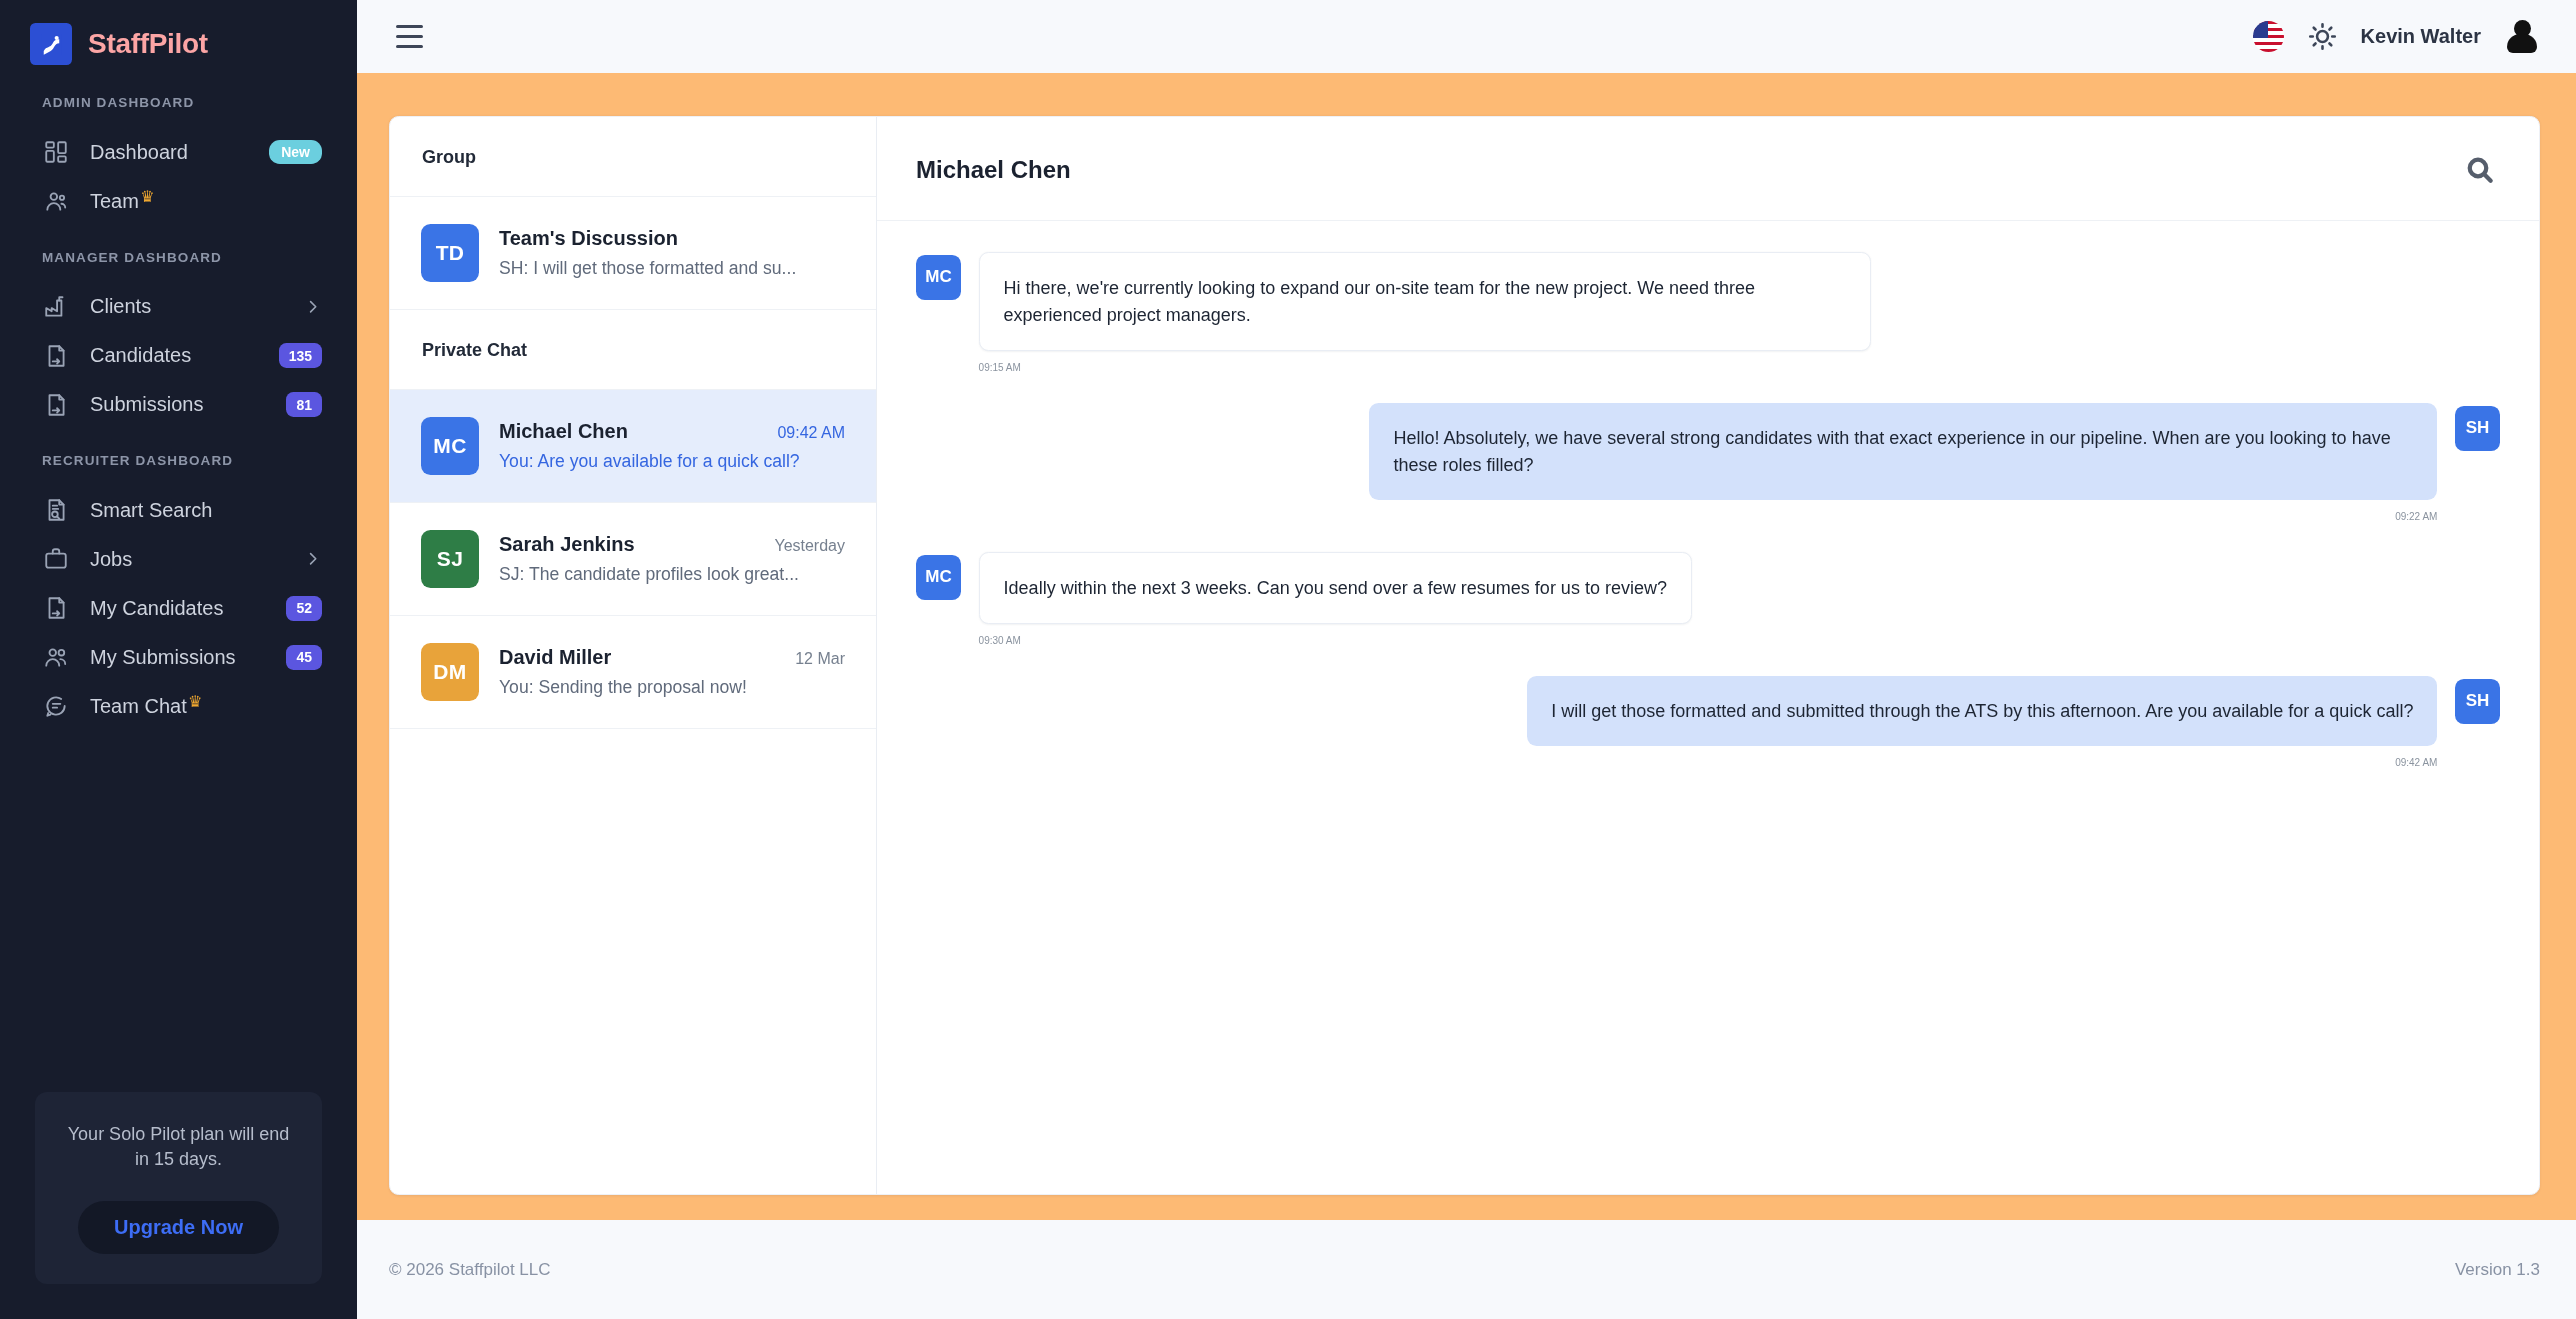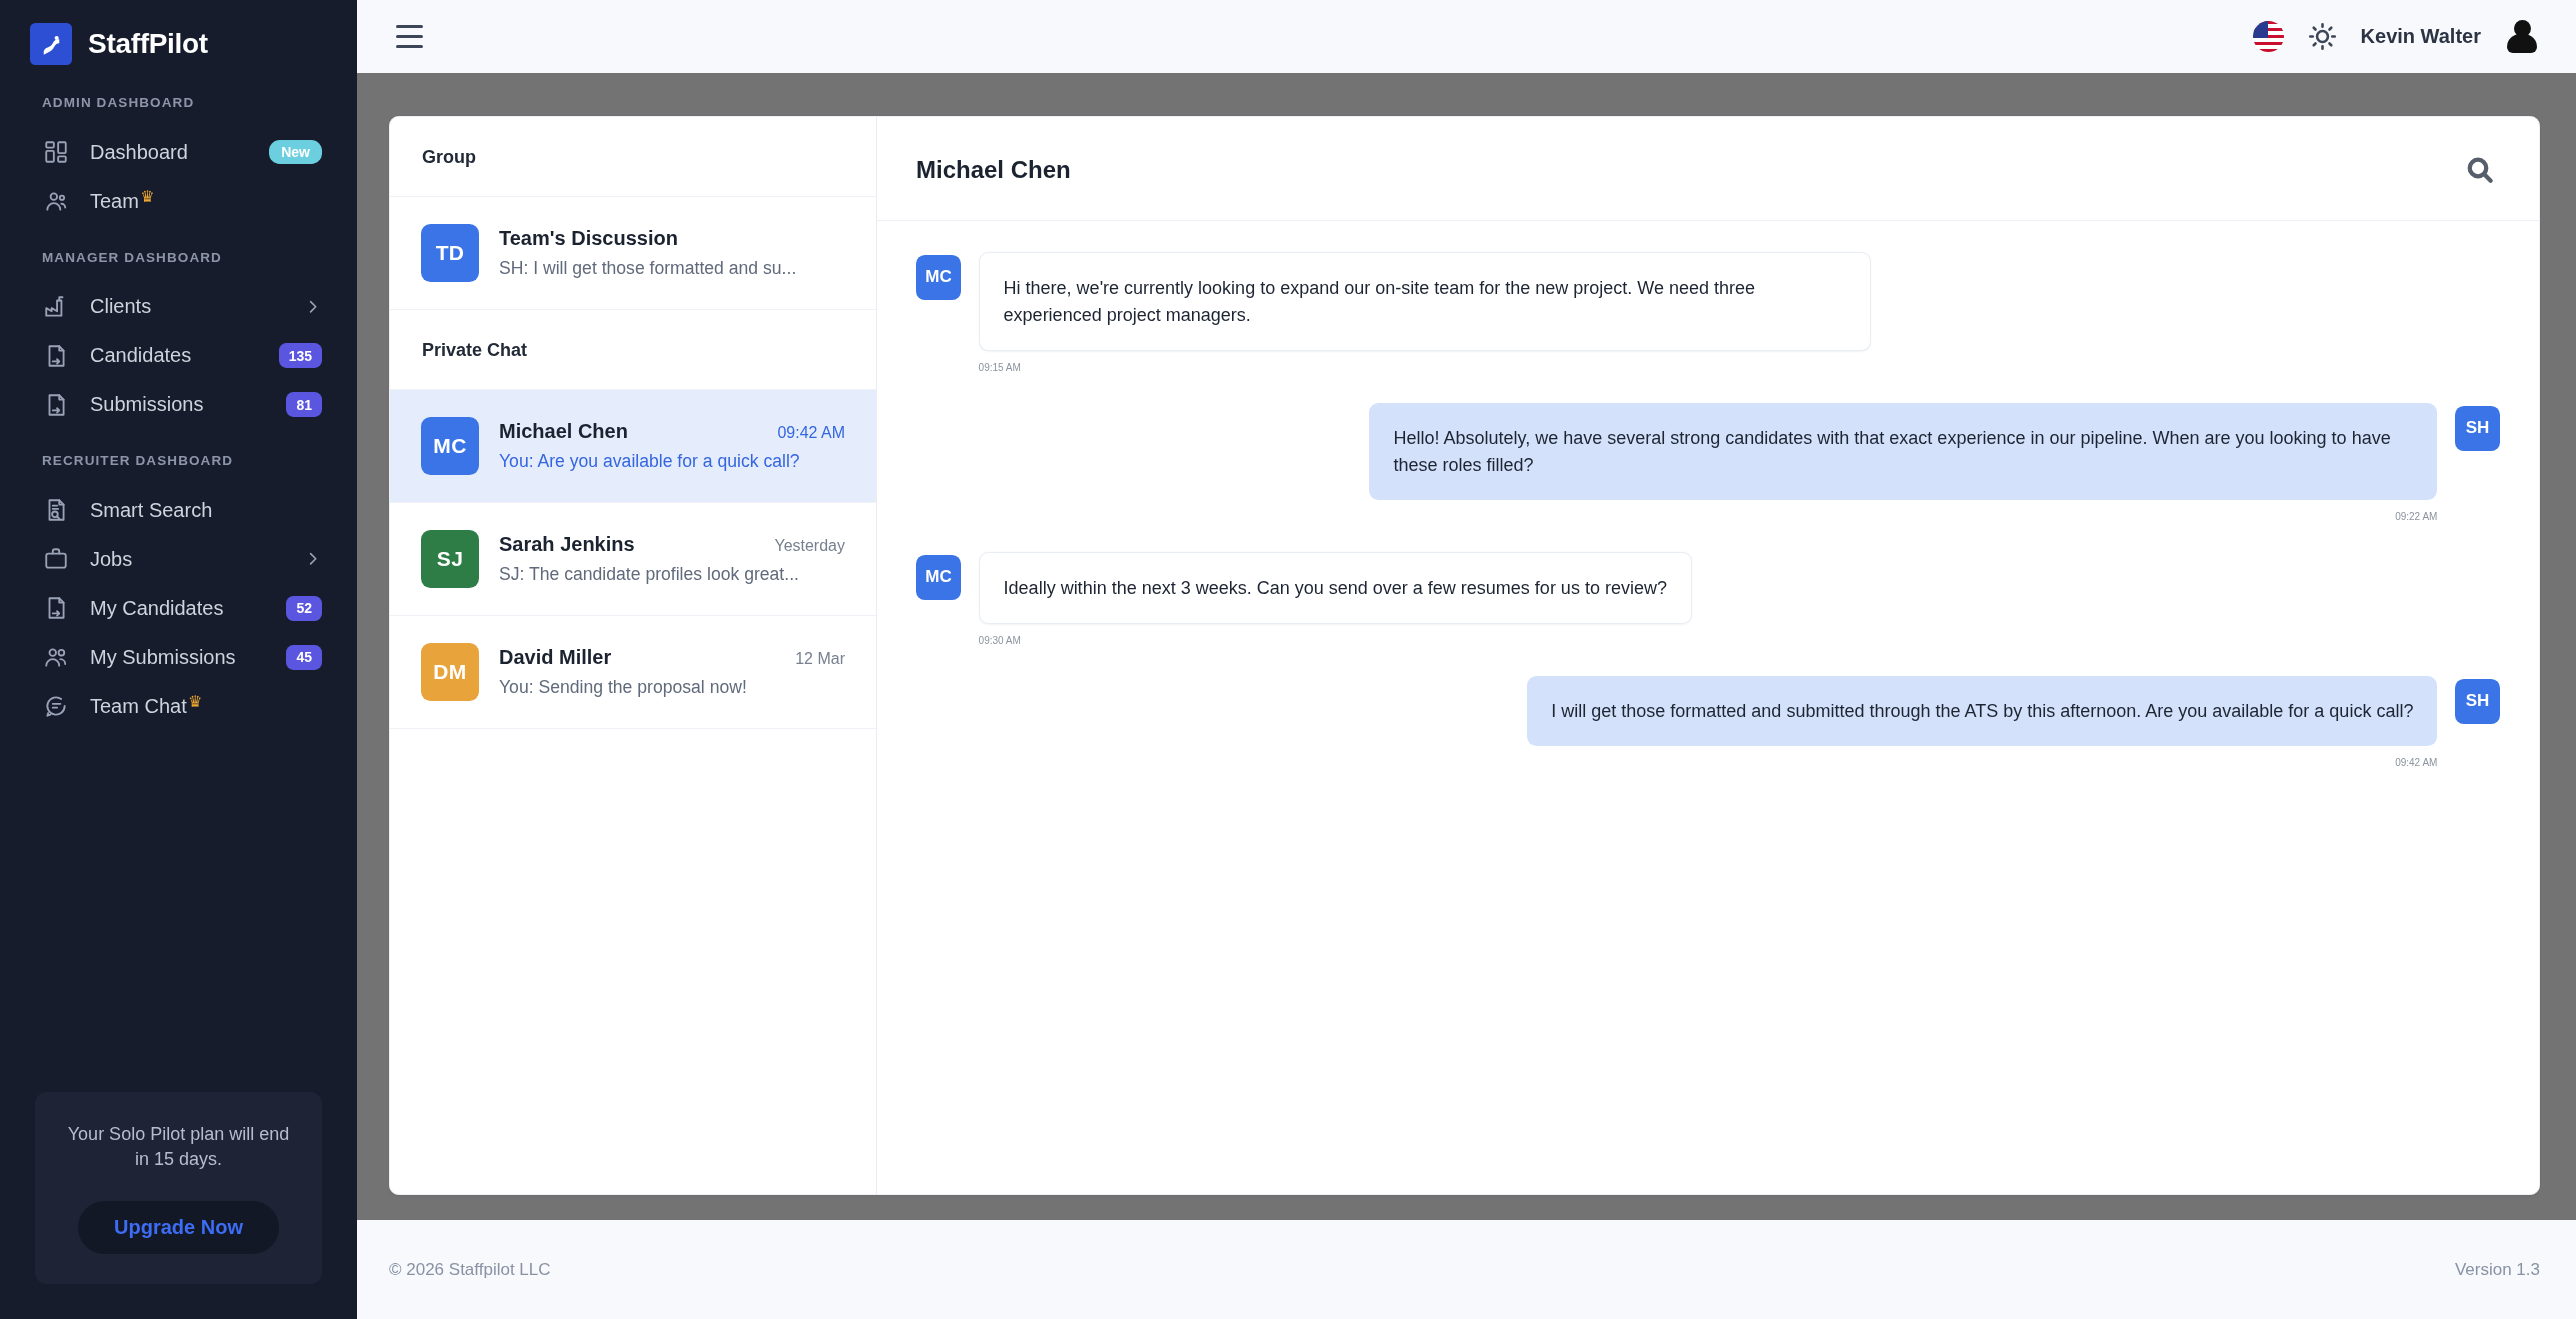--- a/index.html
+++ b/index.html
@@ -18,21 +18,21 @@
     display: flex; flex-direction: column;
     position: relative;
   }
   .brand { display: flex; align-items: center; gap: 16px; padding: 23px 0 0 30px; }
   .brand-mark {
     width: 42px; height: 42px; border-radius: 5.4px;
     background: #2c4fd4; position: relative; overflow: hidden;
     display: flex; align-items: center; justify-content: center;
   }
   .brand-mark svg { width: 31px; height: 31px; }
-  .brand-name { font-size: 28px; font-weight: bold; color: #ffffff; letter-spacing: -0.3px; }
+  .brand-name { font-size: 28px; font-weight: bold; color: #fca5a5; letter-spacing: -0.3px; }
 
   .nav-scroll { flex: 1; overflow: hidden; padding-top: 30px; }
   .nav-section-title {
     font-size: 13.5px; font-weight: bold; letter-spacing: 1.1px;
     color: #8d95a8; padding: 0 0 0 42px; margin-bottom: 17.6px; text-transform: uppercase;
   }
   .nav-group { margin-bottom: 24px; }
   .nav-item {
     display: flex; align-items: center; gap: 20px;
     height: 49px; padding: 0 35px 0 42px; cursor: pointer;
@@ -59,21 +59,21 @@
   }
   .upsell-text { font-size: 18px; line-height: 1.42; color: #b6bdcc; }
   .upsell-btn {
     margin-top: 28px; display: inline-block; background: #131826;
     color: #3d6df5; font-size: 20px; font-weight: bold;
     border-radius: 31px; padding: 15px 36px; cursor: pointer; border: none;
     font-family: inherit;
   }
 
   
-  .main { flex: 1; height: 1319px; display: flex; flex-direction: column; background: #737373; position: relative; }
+  .main { flex: 1; height: 1319px; display: flex; flex-direction: column; background: #fdba74; position: relative; }
 
   .topbar {
     height: 73px; min-height: 73px; background: #f7f9fc;
     display: flex; align-items: center; justify-content: space-between;
     padding: 0 36px 0 32px;
   }
   .hamburger { display: flex; flex-direction: column; gap: 6.8px; cursor: pointer; padding: 6.8px; }
   .hamburger span { display: block; width: 27px; height: 3.4px; border-radius: 2px; background: #3d4658; }
   .topbar-right { display: flex; align-items: center; gap: 23px; }
   .flag {

